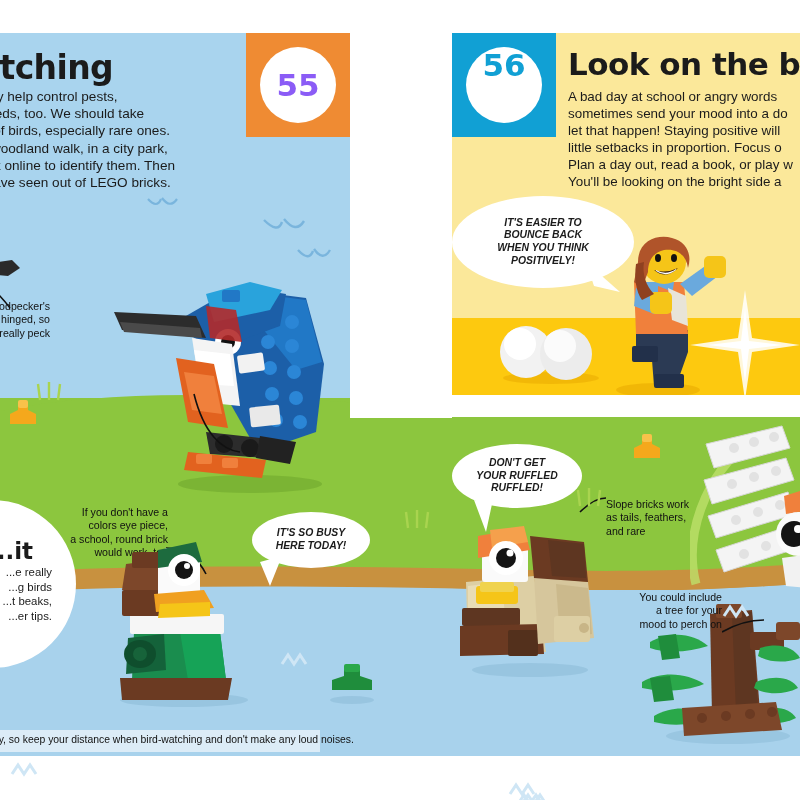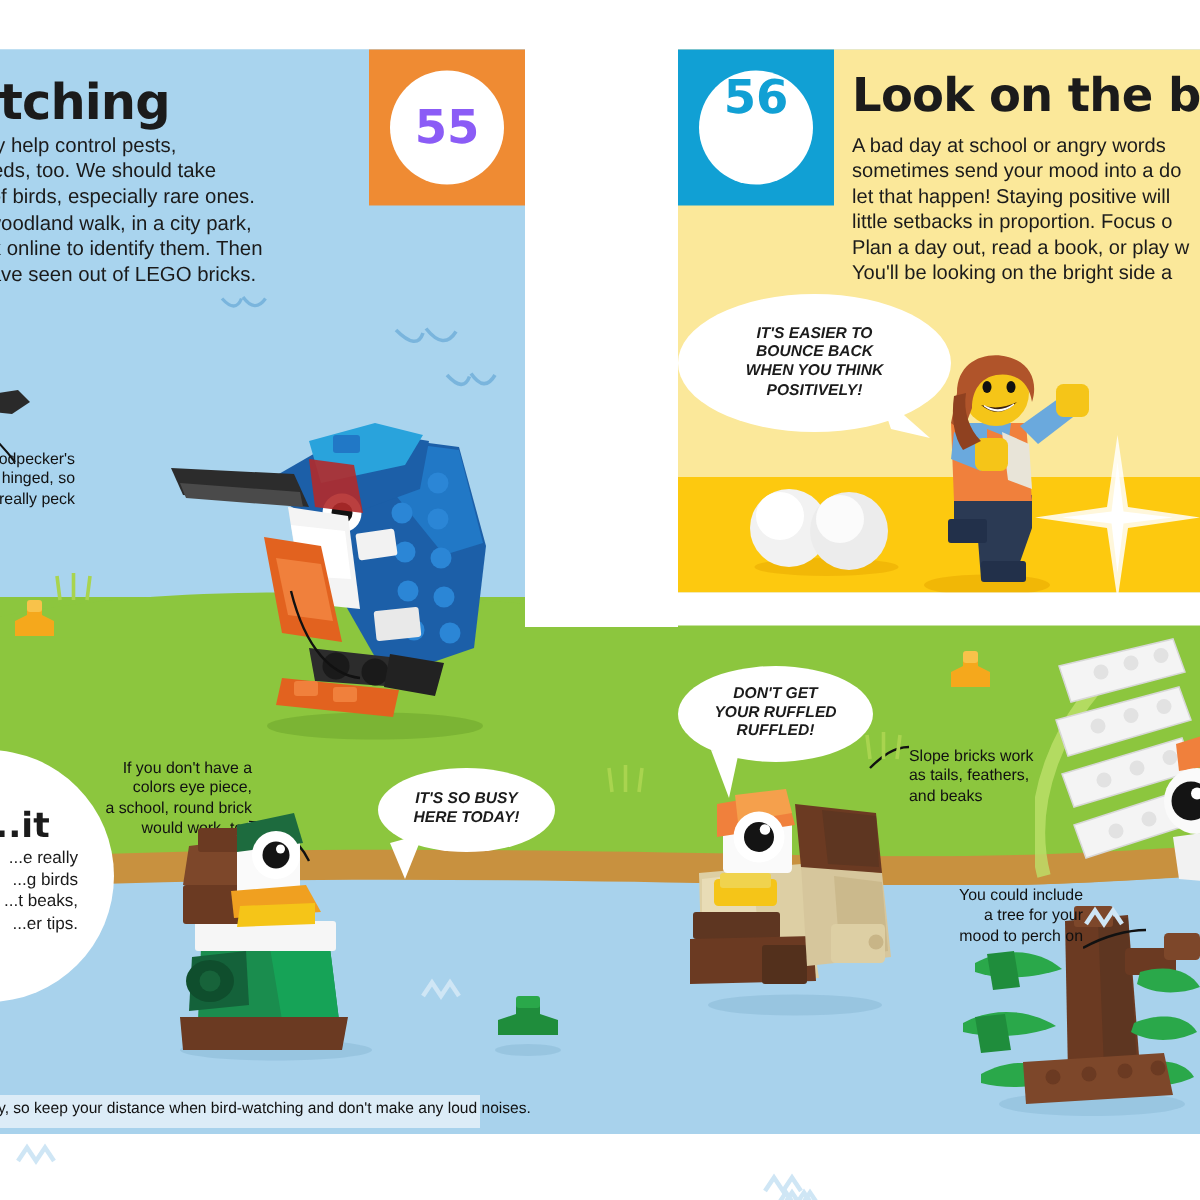--- a/index.html
+++ b/index.html
@@ -395,21 +395,21 @@
       <div>RUFFLED!</div>
     </div>
   </div>
   <svg class="leader" style="left:470px;top:500px;" width="32" height="36">
     <path d="M4,0 L16,32 L22,4 Z" fill="#fff"></path>
   </svg>
 
   <div class="note l" style="left:606px;top:498px;width:120px;">
     <div>Slope bricks work</div>
     <div>as tails, feathers,</div>
-    <div>and beaks</div>
+    <div>and rare</div>
   </div>
   <svg class="leader" style="left:578px;top:492px;" width="32" height="24">
     <path d="M28,6 C18,6 10,12 2,20" stroke="#111" stroke-width="1.6" fill="none"></path>
   </svg>
 
   <div>
     <svg style="position:absolute;left:690px;top:418px;" width="120" height="180" viewBox="0 0 120 180">
 
       <path d="M6,166 C-6,120 12,60 64,18" stroke="#bde06a" stroke-width="9" fill="none" opacity="0.8"></path>
 

